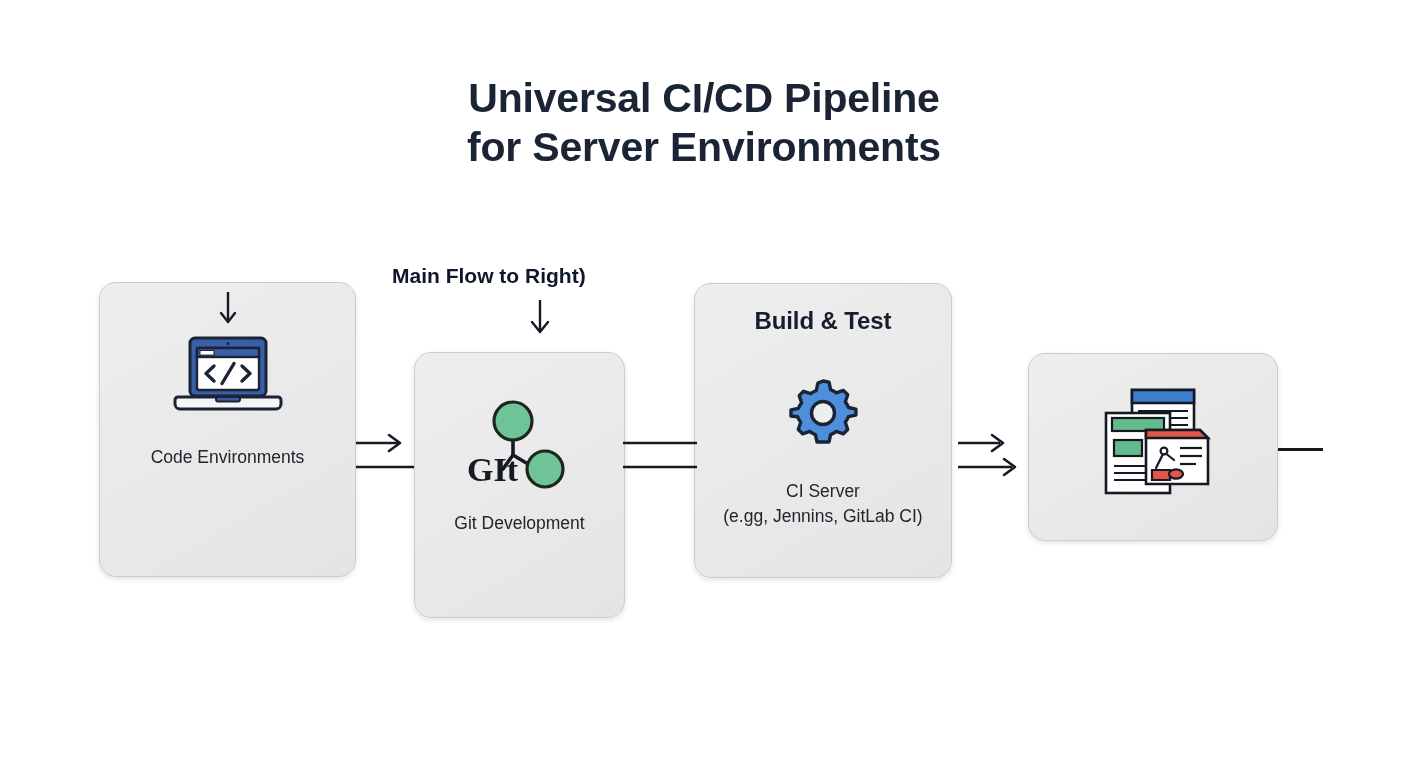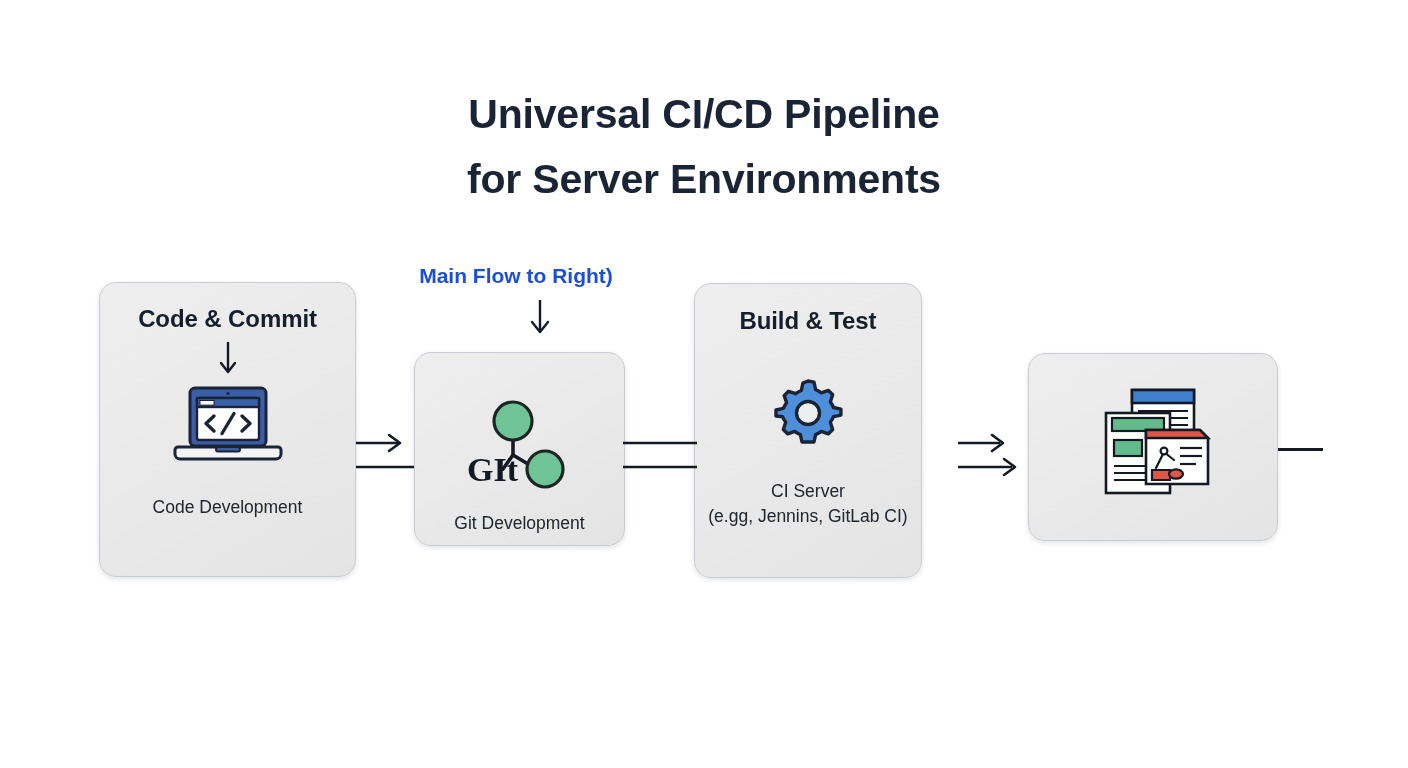--- a/index.html
+++ b/index.html
@@ -25,21 +25,20 @@
     width: 1408px;
     text-align: center;
   }
   .title-line {
     display: block;
     font-size: 41px;
     font-weight: 700;
     color: #1b2434;
     letter-spacing: -0.2px;
     line-height: 49px;
-    margin-top: 16px;
   }
 
   
   .card {
     position: absolute;
     background: linear-gradient(150deg, #eeeeee 0%, #e9e9e9 55%, #e4e4e4 100%);
     border: 1.4px solid #c9cdd3;
     border-radius: 17px;
     box-shadow: 0 2px 5px rgba(30,40,60,0.13);
     display: flex;
@@ -67,44 +66,43 @@
   }
 
   
   #card-code     { left: 99px;  top: 282px; width: 257px; height: 295px; }
   #card-code .card-title   { margin-top: 22px; }
   #card-code .down-arrow   { margin-top: 6px; }
   #card-code .icon-wrap    { margin-top: 6px; }
   #card-code .card-caption { margin-top: 26px; }
 
   
-  #card-git      { left: 414px; top: 352px; width: 211px; height: 194px; }
+  #card-git      { left: 414px; top: 352px; width: 211px; height: 266px; }
   #card-git .icon-wrap    { margin-top: 44px; }
   #card-git .card-caption { margin-top: 22px; }
 
   
-  #card-build    { left: 694px; top: 283px; width: 228px; height: 295px; }
+  #card-build    { left: 694px; top: 283px; width: 258px; height: 295px; }
   #card-build .card-title   { margin-top: 23px; }
   #card-build .icon-wrap    { margin-top: 42px; }
   #card-build .card-caption { margin-top: 30px; }
 
   
   #card-artifact { left: 1028px; top: 353px; width: 250px; height: 188px; }
   #card-artifact .icon-wrap { margin-top: 32px; }
 
   
   .flow-note {
     position: absolute;
-    left: 376px;
+    left: 392px;
     top: 264px;
     width: 280px;
-    text-align: center;
     font-size: 21px;
     font-weight: 700;
-    color: #1d4ed8;
+    color: #0f172a;
   }
   .flow-note-arrow {
     position: absolute;
     left: 400px;
     top: 298px;
     width: 280px;
     text-align: center;
   }
 
   .down-arrow svg, .flow-note-arrow svg { display: block; margin: 0 auto; }
@@ -134,21 +132,20 @@
 
   <div class="flow-note">Main Flow to Right)</div>
   <div class="flow-note-arrow">
     <svg width="26" height="40" viewBox="0 0 26 40">
       <line x1="13" y1="2" x2="13" y2="32" stroke="#141922" stroke-width="2.4"></line>
       <polyline points="5,24 13,34 21,24" fill="none" stroke="#141922" stroke-width="2.4" stroke-linecap="round" stroke-linejoin="round"></polyline>
     </svg>
   </div>
 
   <div class="card" id="card-code">
-    <div class="card-title">Code &amp; Commit</div>
     <div class="down-arrow">
       <svg width="24" height="40" viewBox="0 0 24 40">
         <line x1="12" y1="3" x2="12" y2="31" stroke="#141922" stroke-width="2.4"></line>
         <polyline points="5,24 12,33 19,24" fill="none" stroke="#141922" stroke-width="2.4" stroke-linecap="round" stroke-linejoin="round"></polyline>
       </svg>
     </div>
     <div class="icon-wrap">
       <svg width="112" height="84" viewBox="0 0 112 84">
 
         <rect x="18" y="3" width="76" height="58" rx="5" fill="#3b5ea8" stroke="#1b2434" stroke-width="3"></rect>
@@ -162,21 +159,21 @@
         <g fill="none" stroke="#1b2434" stroke-width="3.4" stroke-linecap="round" stroke-linejoin="round">
           <polyline points="42,31 34,38.5 42,46"></polyline>
           <polyline points="70,31 78,38.5 70,46"></polyline>
           <line x1="62" y1="28.5" x2="50" y2="48.5"></line>
         </g>
 
         <path d="M6 62 h100 a3 3 0 0 1 3 3 v4 a5 5 0 0 1 -5 5 H8 a5 5 0 0 1 -5 -5 v-4 a3 3 0 0 1 3 -3 z" fill="#f4f5f7" stroke="#1b2434" stroke-width="3"></path>
         <rect x="44" y="62" width="24" height="4.5" rx="2" fill="#3b5ea8" stroke="#1b2434" stroke-width="2"></rect>
       </svg>
     </div>
-    <div class="card-caption">Code Development</div>
+    <div class="card-caption">Code Environments</div>
   </div>
 
   <div class="card" id="card-git">
     <div class="icon-wrap">
       <svg width="130" height="92" viewBox="0 0 130 92">
 
         <g stroke="#141922" stroke-width="3.6" fill="none" stroke-linecap="round">
           <line x1="58" y1="38" x2="58" y2="58"></line>
           <line x1="58" y1="58" x2="48" y2="72"></line>
           <line x1="58" y1="58" x2="78" y2="70"></line>

